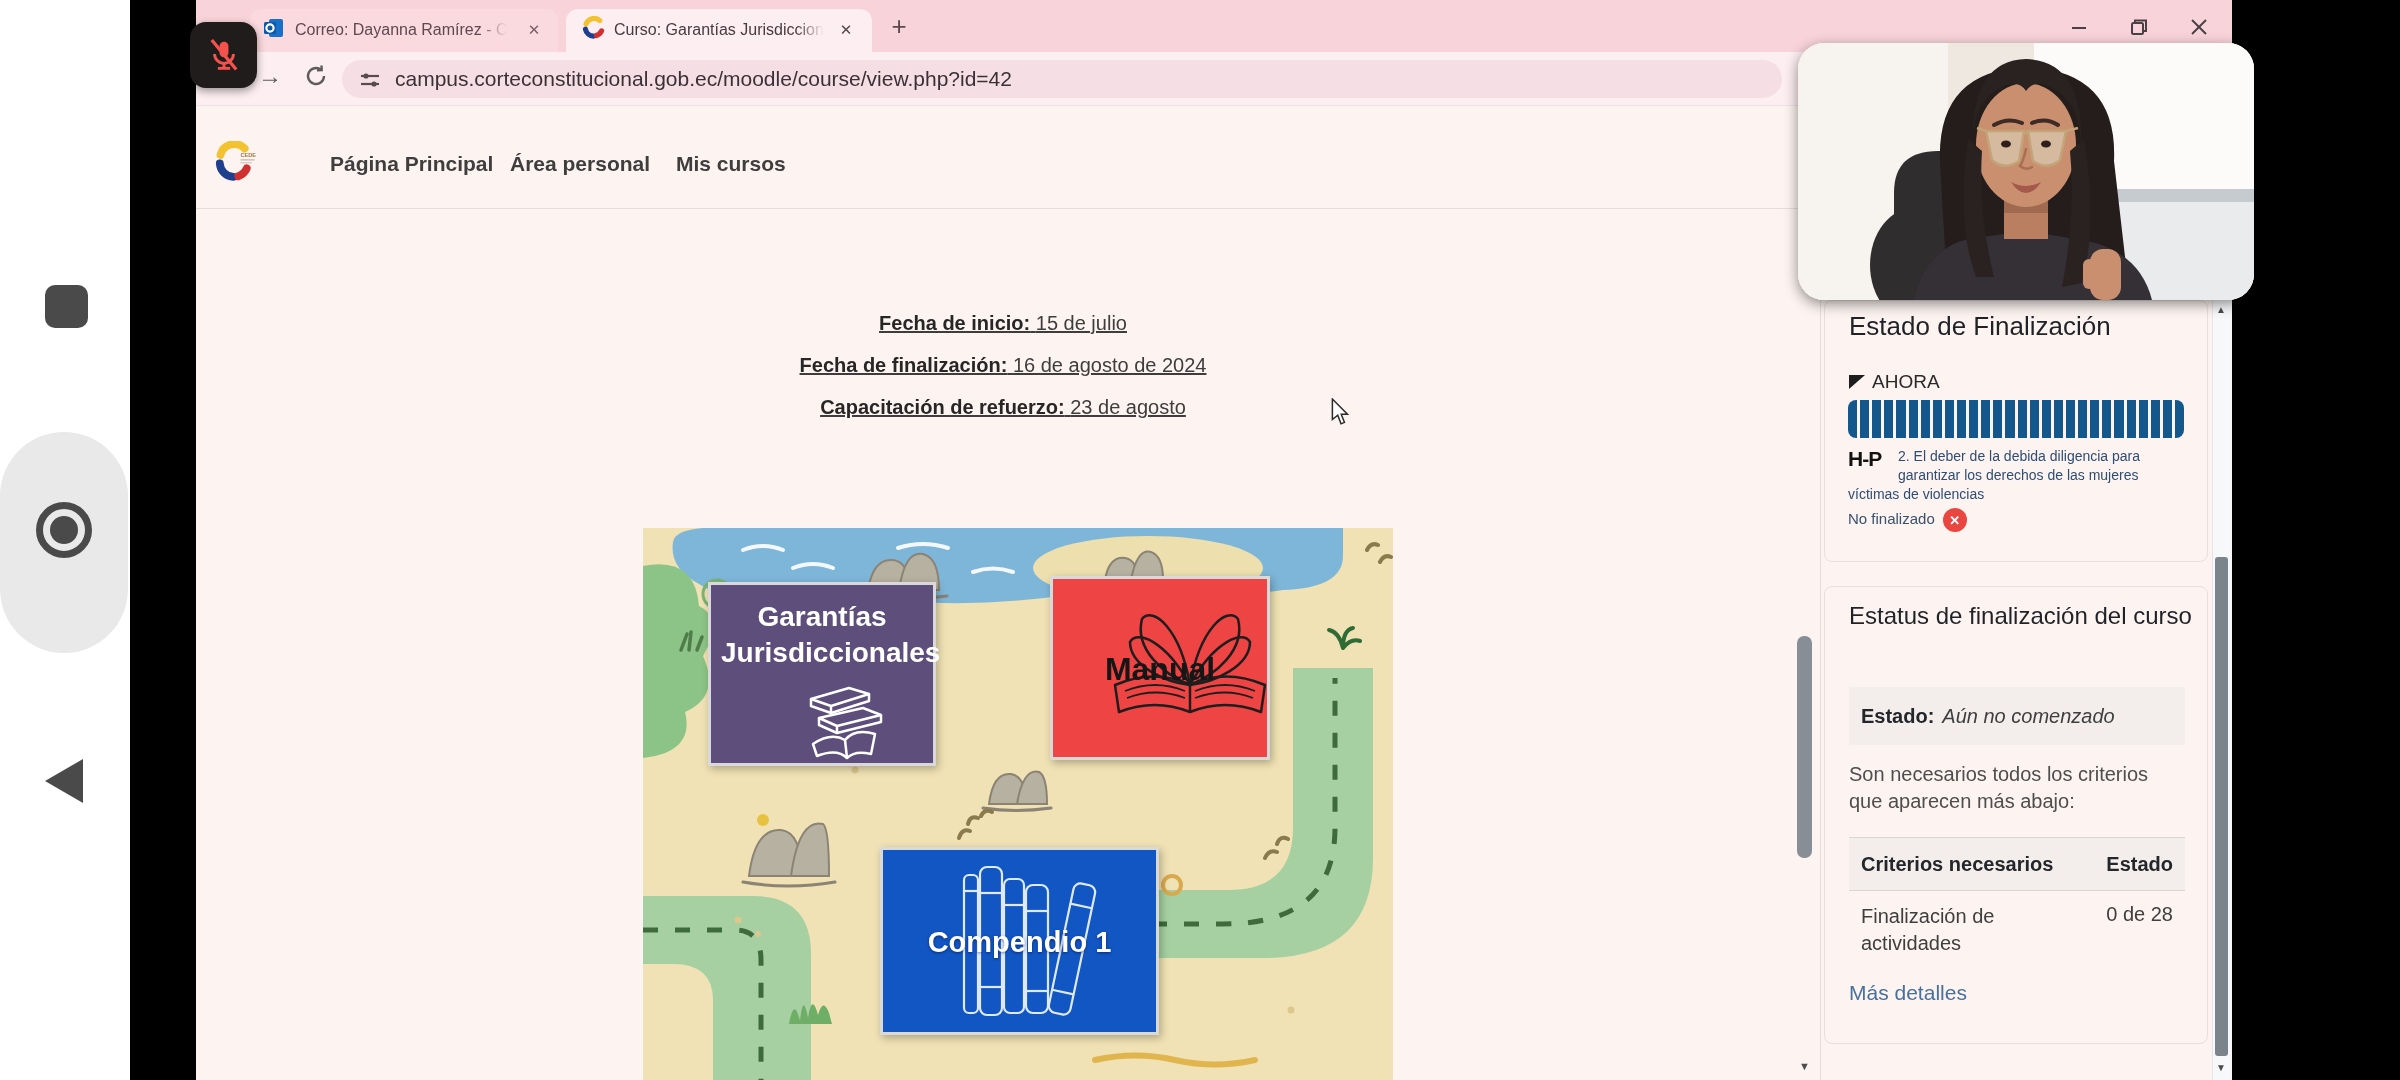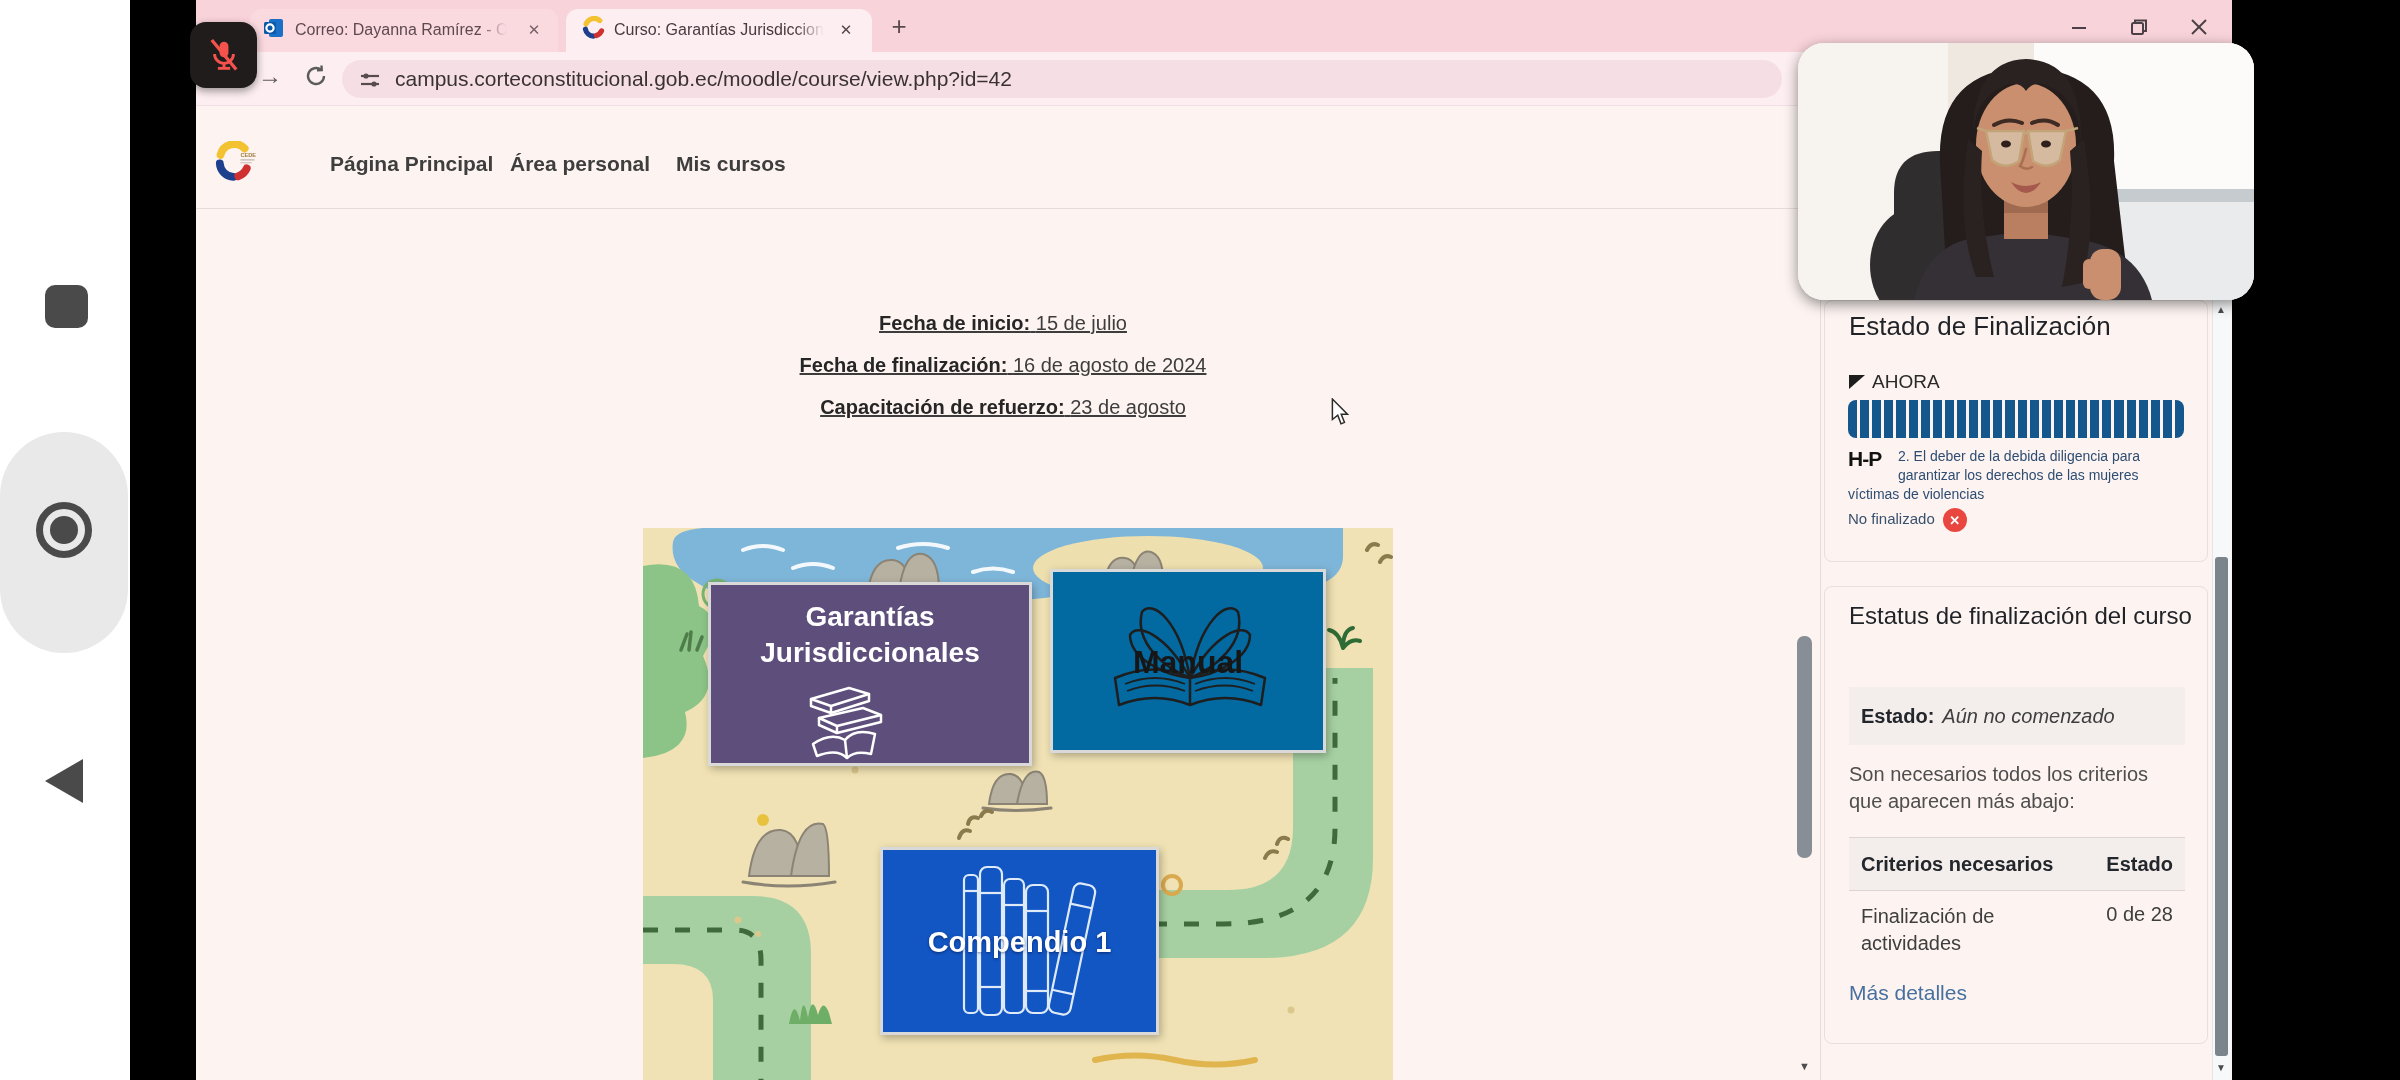--- a/index.html
+++ b/index.html
@@ -41,22 +41,22 @@
   .navitem{top:148px;font-size:21px;font-weight:700;color:#3e3e3e;line-height:32px;}
 
   
   .dates{left:703px;top:302px;width:600px;text-align:center;}
   .dateline{height:42px;line-height:42px;font-size:20px;color:#3d3d3d;text-decoration:underline;}
   .dateline b{color:#262626;}
 
   
   .map{left:643px;top:528px;width:750px;height:552px;overflow:hidden;}
   .mcard{position:absolute;border:3px solid #d9d9d9;box-shadow:2px 3px 8px rgba(0,0,0,0.28);box-sizing:border-box;}
-  .mcard-purple{left:65px;top:54px;width:324px;height:184px;background:#5d4e7b;}
-  .mcard-yellow{left:407px;top:41px;width:276px;height:184px;background:#0369a1;}
+  .mcard-purple{left:65px;top:54px;width:228px;height:184px;background:#5d4e7b;}
+  .mcard-yellow{left:407px;top:48px;width:220px;height:184px;background:#ef4444;}
   .mcard-blue{left:237px;top:319px;width:279px;height:188px;background:#1256c4;}
   .mlabel{position:absolute;width:100%;text-align:center;font-weight:700;color:#fff;}
   .lbl-purple{top:14px;left:0;padding:0 10px;width:calc(100% - 20px);font-size:28px;line-height:36px;}
   .lbl-yellow{top:72px;font-size:32px;color:#161616;}
   .lbl-blue{top:76px;font-size:29px;text-shadow:0 1px 3px rgba(0,0,30,.5);}
 
   
   .drawer-border{left:1820px;top:209px;width:1px;height:871px;background:#e7dbd9;}
   .scard{position:absolute;border:1px solid #e9dedc;border-radius:8px;box-sizing:border-box;}
   .h-block{font-weight:400;color:#1f2227;}

